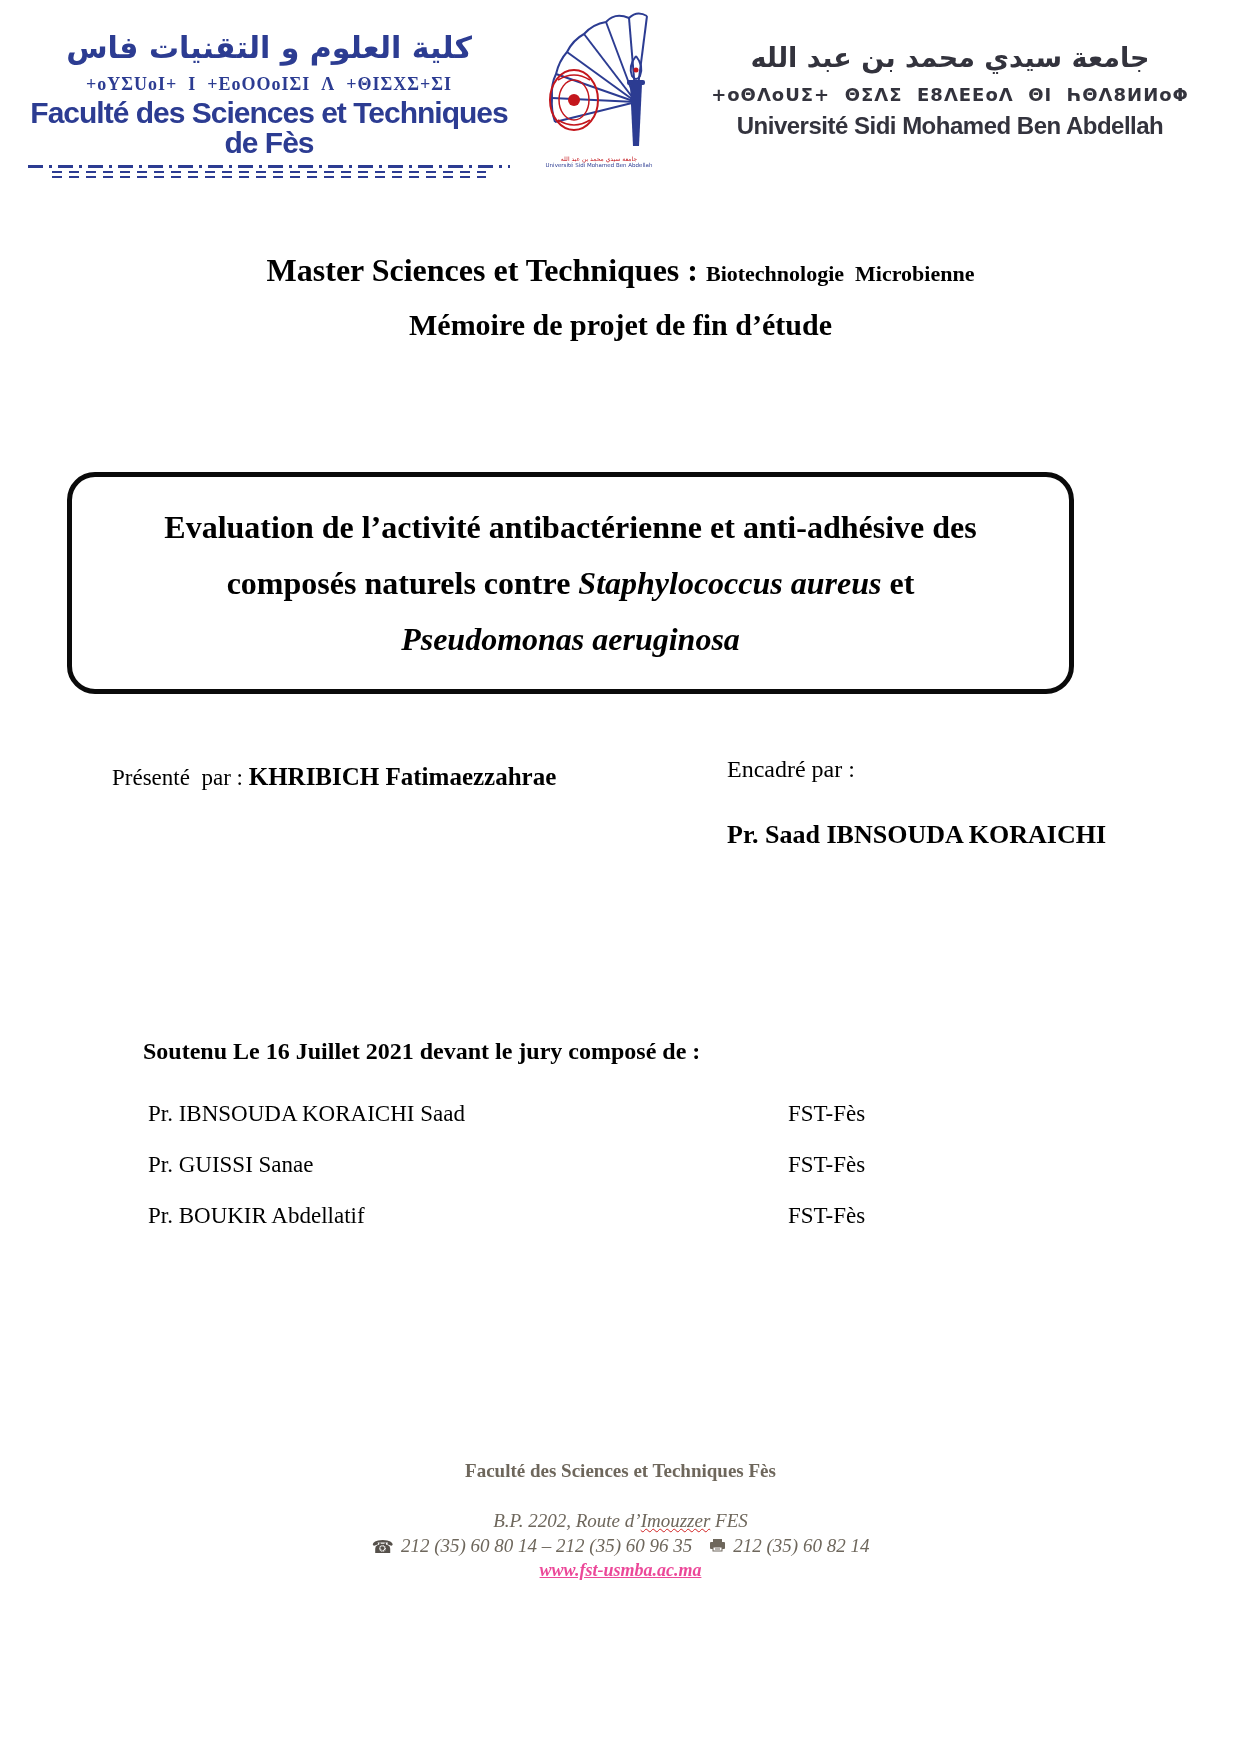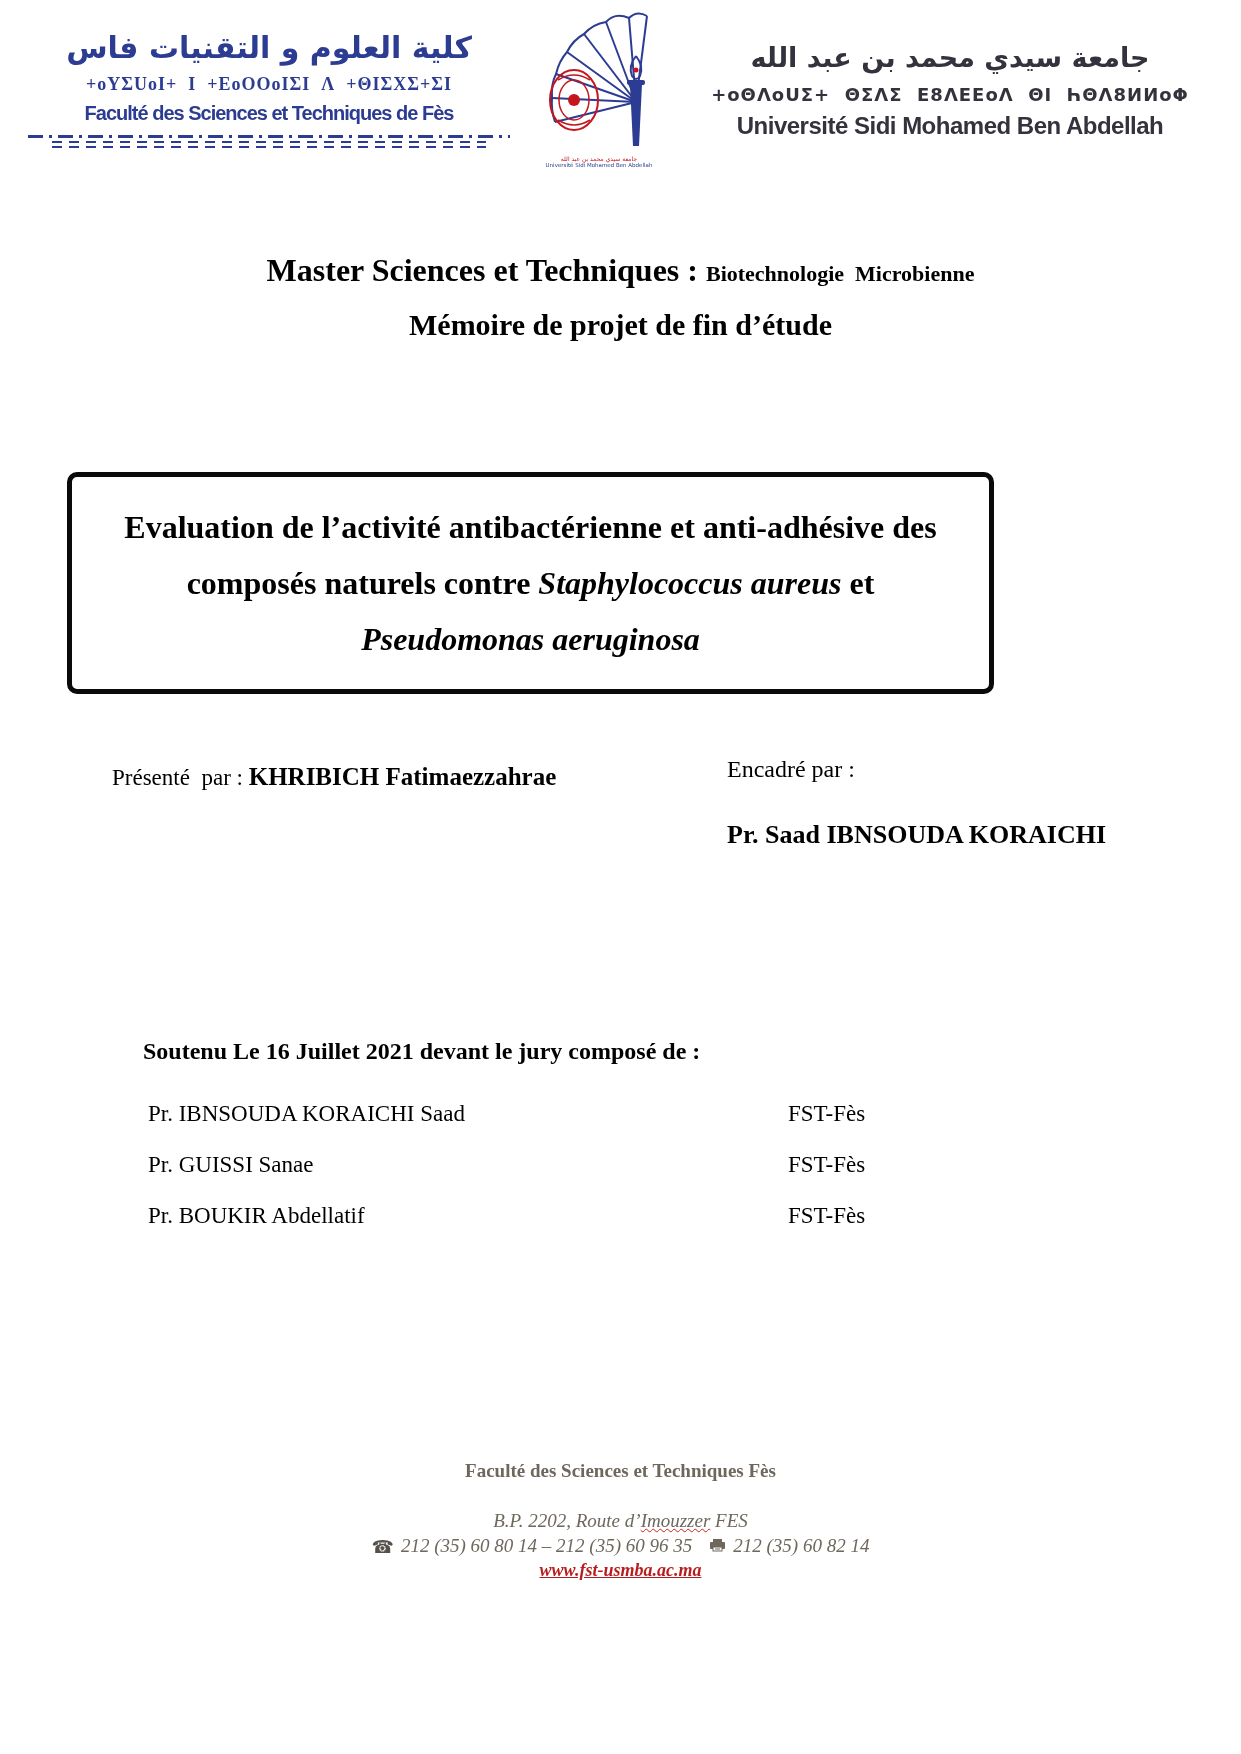--- a/index.html
+++ b/index.html
@@ -5,42 +5,42 @@
   html,body{margin:0;padding:0;background:#fff;}
   .page{
     position:relative;width:1241px;height:1754px;background:#ffffff;
     font-family:"Liberation Serif", serif;color:#000;overflow:hidden;
   }
   .pre{white-space:pre;}
   
   .hdr-left{position:absolute;left:28px;top:28px;width:482px;text-align:center;color:#2c3c92;}
   .hdr-left .ar{font-family:"DejaVu Sans",sans-serif;font-weight:bold;font-size:30px;line-height:40px;}
   .hdr-left .tif{font-family:Liberation Serif, serif;font-size:18px;line-height:24px;margin-top:4px;letter-spacing:1px;font-weight:bold;}
-  .hdr-left .fr{font-family:"Liberation Sans",sans-serif;font-weight:bold;font-size:20px;line-height:30px;letter-spacing:-1px;margin-top:2px;}
+  .hdr-left .fr{font-family:"Liberation Sans",sans-serif;font-weight:bold;font-size:30px;line-height:30px;letter-spacing:-1px;margin-top:2px;}
   .divider1{height:3px;margin-top:7px;background:repeating-linear-gradient(90deg,#2c3c92 0 15px,transparent 15px 21px,#2c3c92 21px 24px,transparent 24px 30px);}
   .divider2{height:7px;width:90%;margin:3px auto 0;
     background-image:repeating-linear-gradient(90deg,#2c3c92 0 10px,transparent 10px 17px),repeating-linear-gradient(90deg,#2c3c92 0 10px,transparent 10px 17px);
     background-size:100% 2px;background-position:0 0,0 5px;background-repeat:no-repeat;}
   .hdr-logo{position:absolute;left:508px;top:0px;width:182px;height:168px;text-align:center;}
   .logo-caption{font-family:"DejaVu Sans",sans-serif;line-height:7px;margin-top:-2px;}
   .logo-caption .c1{font-size:6px;color:#c4161c;}
   .logo-caption .c2{font-size:5.5px;color:#2c3c92;display:block;}
   .hdr-right{position:absolute;left:688px;top:40px;width:524px;text-align:center;color:#33333d;}
   .hdr-right .ar{font-family:"DejaVu Sans",sans-serif;font-weight:bold;font-size:27px;line-height:36px;}
   .hdr-right .tif{font-family:"DejaVu Sans",sans-serif;font-size:18px;line-height:24px;margin-top:7px;letter-spacing:1px;font-weight:bold;}
   .hdr-right .fr{font-family:"Liberation Sans",sans-serif;font-weight:bold;font-size:24px;line-height:28px;letter-spacing:-0.5px;margin-top:5px;}
   
   .line-master{position:absolute;top:252px;left:0;width:100%;text-align:center;font-weight:bold;}
   .line-master .main{font-size:32px;}
   .line-master .sub{font-size:22px;}
   .line-memoire{position:absolute;top:308px;left:0;width:100%;text-align:center;font-weight:bold;font-size:30px;}
   .line-obtention{position:absolute;top:372px;left:0;width:100%;text-align:center;font-size:24px;}
   
-  .title-box{position:absolute;left:67px;top:472px;width:927px;height:222px;box-sizing:border-box;
-    border:5px solid #0a0a0a;border-radius:10px;text-align:center;padding-top:22px;}
+  .title-box{position:absolute;left:67px;top:472px;width:1007px;height:222px;box-sizing:border-box;
+    border:5px solid #0a0a0a;border-radius:28px;text-align:center;padding-top:22px;}
   .title-box .tl{font-weight:bold;font-size:32px;line-height:56px;}
   .title-box .it{font-style:italic;}
   
   .presente{position:absolute;left:112px;top:763px;font-size:23px;}
   .presente b{font-size:25px;}
   .encadre{position:absolute;left:727px;top:756px;font-size:24px;}
   .supervisor{position:absolute;left:727px;top:820px;font-weight:bold;font-size:26px;}
   
   .soutenu{position:absolute;left:143px;top:1038px;font-weight:bold;font-size:24px;}
   .jury-name{position:absolute;left:148px;font-size:23px;}
@@ -48,21 +48,21 @@
   .jr1{top:1101px;} .jr2{top:1152px;} .jr3{top:1203px;}
   
   .footer{position:absolute;left:0;top:1460px;width:100%;text-align:center;color:#6e675c;}
   .f-fac{font-weight:bold;font-size:19px;}
   .f-addr{font-style:italic;font-size:19px;margin-top:28px;}
   .squiggle{text-decoration:underline;text-decoration-style:wavy;text-decoration-color:#d02020;text-decoration-thickness:1px;}
   .f-phone{font-style:italic;font-size:19px;margin-top:3px;display:flex;justify-content:center;align-items:center;gap:7px;}
   .phone-glyph{font-style:normal;font-family:"DejaVu Sans",sans-serif;font-size:18px;color:#55504a;}
   .fax-glyph{display:inline-block;margin-left:10px;}
   .f-web{font-style:italic;font-weight:bold;font-size:18px;margin-top:3px;}
-  .f-web a{color:#b91c1c;text-decoration:underline;cursor:pointer;}
+  .f-web a{color:#ec4899;text-decoration:underline;cursor:pointer;}
 </style>
 </head>
 <body>
 
 <div class="page">
 
   <div class="hdr-left">
     <div class="ar">كلية العلوم و التقنيات فاس</div>
     <div class="tif pre">+oYΣUoI+  I  +EoOOoIΣI  Λ  +ΘIΣXΣ+ΣI</div>
     <div class="fr">Faculté des Sciences et Techniques de Fès</div>

